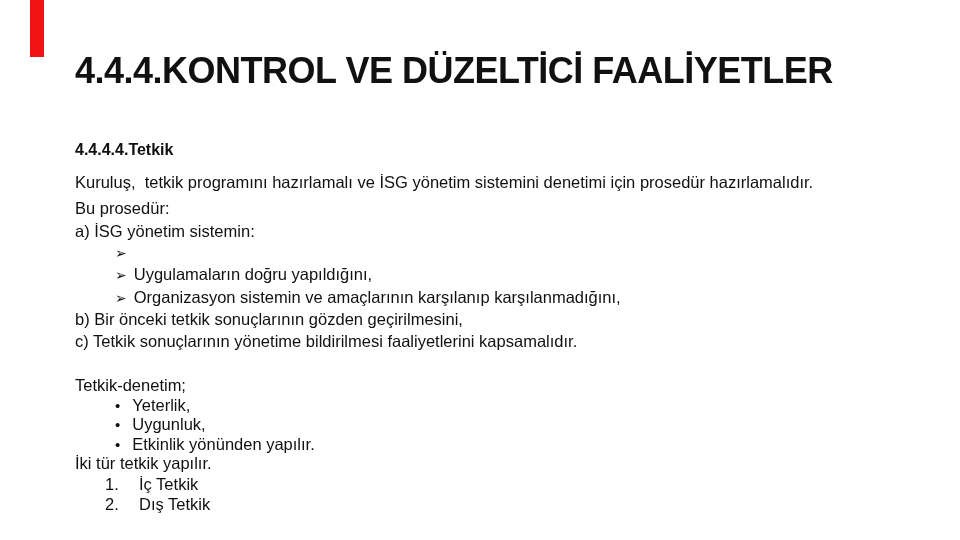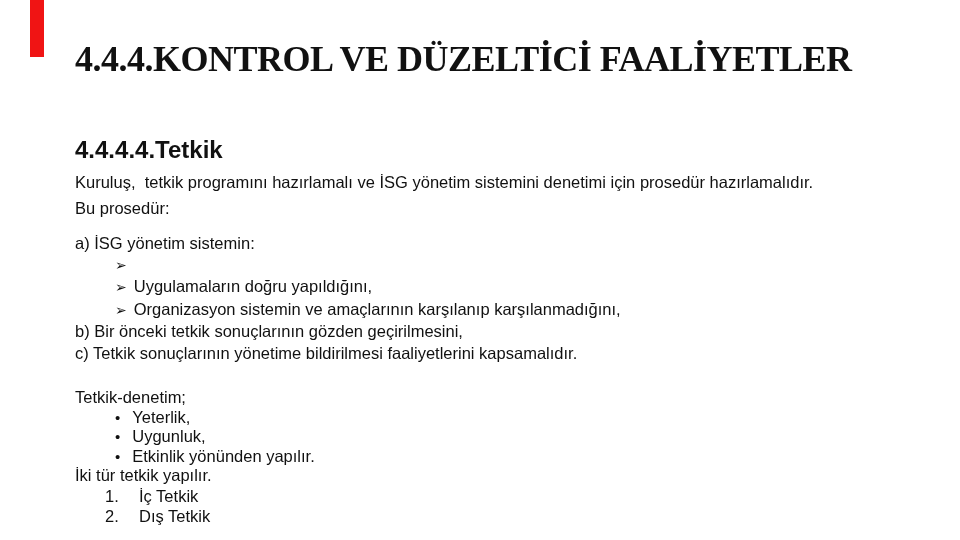--- a/index.html
+++ b/index.html
@@ -20,50 +20,49 @@
     position: absolute;
     left: 30px;
     top: 0;
     width: 14px;
     height: 57px;
     background: #f01414;
   }
   .title {
     position: absolute;
     left: 75px;
-    top: 36px;
+    top: 48px;
     width: 860px;
     margin: 0;
     font-size: 36px;
     font-weight: bold;
     letter-spacing: -0.5px;
     line-height: 46px;
     color: #111111;
     white-space: nowrap;
-    font-family: Liberation Serif, serif;
   }
   .content {
     position: absolute;
     left: 75px;
     top: 138px;
     width: 872px;
     font-size: 16.5px;
     line-height: 21.5px;
     color: #111111;
   }
   .subheading {
-    font-size: 24px;
+    font-size: 16px;
     font-weight: bold;
     line-height: 24px;
     margin: 0 0 4px 0;
   }
   .line { margin: 0; }
   .intro { margin-top: 10px; white-space: pre-wrap; }
   .lead  { margin-top: 4px; }
-  .item-a { margin-top: 14px; }
+  .item-a { margin-top: 2px; }
   .arrow-item {
     margin: 0;
     padding-left: 40px;
     display: flex;
     align-items: baseline;
   }
   .arrow-glyph {
     font-family: "DejaVu Sans", sans-serif;
     font-size: 14px;
     margin-right: 7px;

